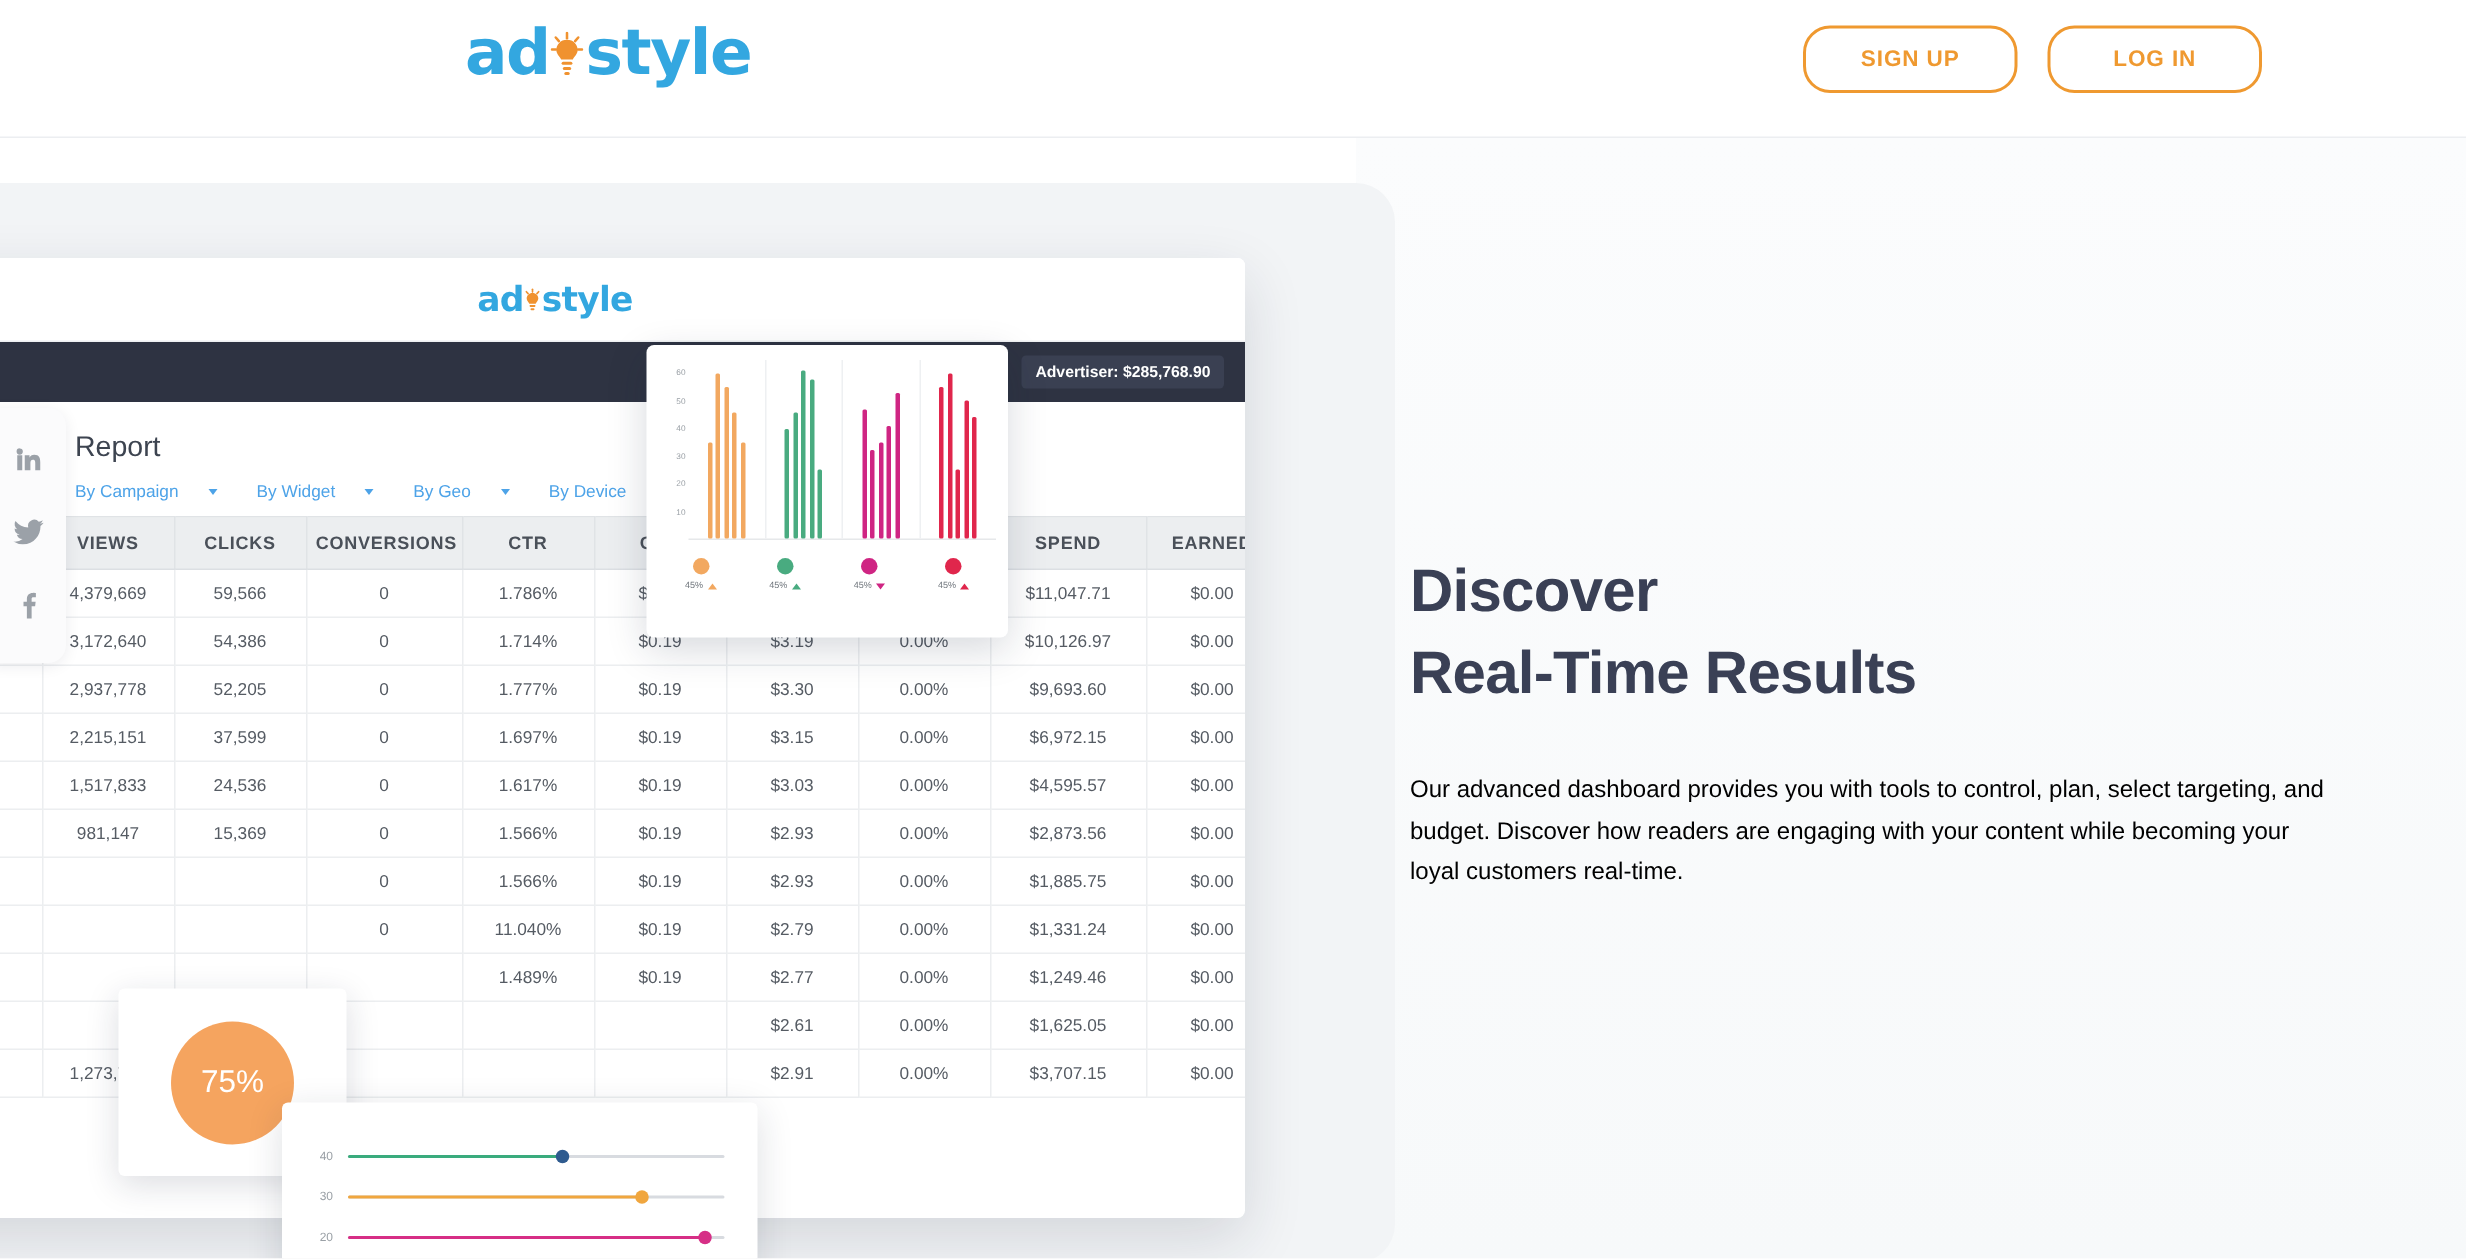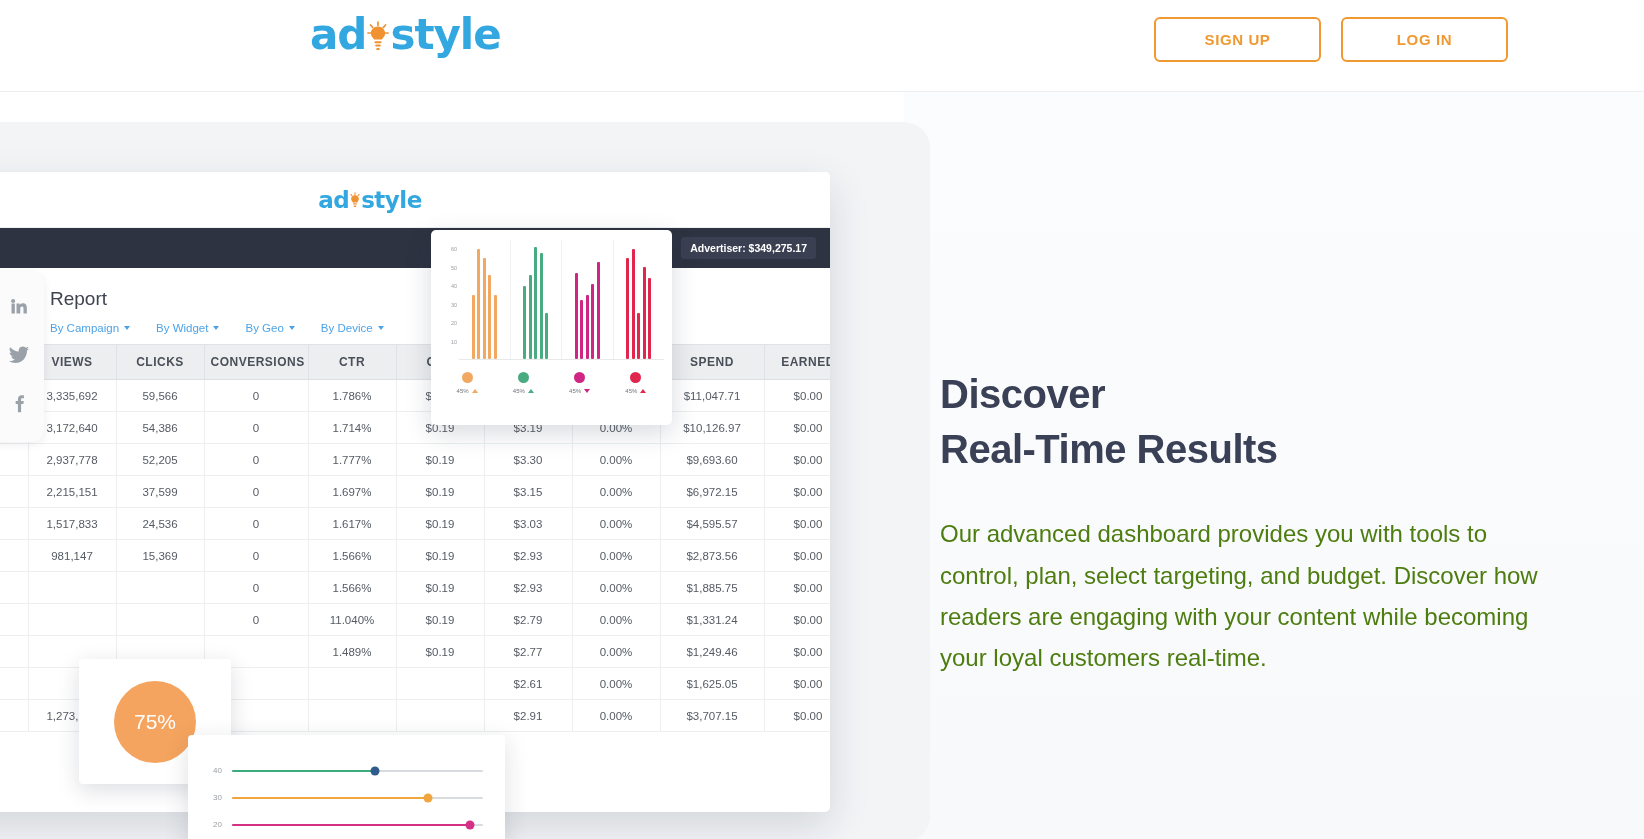--- a/index.html
+++ b/index.html
@@ -28,21 +28,21 @@
   .main-nav { position:absolute; left:540px; top:26px; display:flex; align-items:center; gap:32px; }
   .nav-item {
     display:flex; align-items:center; gap:7px;
     font-size:19px; color:#5a6068; cursor:pointer; white-space:nowrap;
   }
   .chev { display:inline-block; width:9px; height:9px; border-right:2px solid #8a9099;
           border-bottom:2px solid #8a9099; transform:rotate(45deg) translate(-2px,-2px); }
 
   .auth-buttons { position:absolute; right:136px; top:17px; display:flex; gap:20px; }
   .auth-btn {
-    width:167px; height:45px; border:2px solid #ef9930; border-radius:6px;
+    width:143px; height:45px; border:2px solid #ef9930; border-radius:18px;
     background:#fff; color:#ef9930; font-size:15px; font-weight:700;
     letter-spacing:0.6px; display:flex; align-items:center; justify-content:center;
     cursor:pointer; font-family:"Liberation Sans", sans-serif;
   }
 
   
   .hero {
     position:absolute; top:92px; left:0; width:1644px; height:747px;
     background:#ffffff; overflow:hidden;
   }
@@ -87,21 +87,21 @@
   }
   .money-badge {
     background:#3a4052; color:#fff; font-size:10.5px; font-weight:700;
     padding:5px 9px; border-radius:3px; white-space:nowrap;
   }
 
   .dash-body { padding:14px 0 0 0; background:#fff; }
   .report-title { font-size:19px; color:#3d4450; padding:6px 0 0 140px; font-weight:400; }
   .filter-row { display:flex; gap:26px; padding:12px 0 10px 140px; }
   .filter-link { font-size:11.5px; color:#4da3e8; cursor:pointer; display:flex;
-    align-items:center; gap:5px; white-space:nowrap;text-align:right; }
+    align-items:center; gap:20px; white-space:nowrap;text-align:right; }
   .filter-caret { width:0; height:0; border-left:3.5px solid transparent;
     border-right:3.5px solid transparent; border-top:4px solid #4da3e8; }
 
   table.report { width:920px; border-collapse:collapse; table-layout:fixed; }
   table.report th {
     background:#eceef0; color:#4a5059; font-size:12px; font-weight:700;
     letter-spacing:.5px; padding:10px 6px; text-align:center;
     border-right:1px solid #e0e3e6; border-top:1px solid #e0e3e6;
     border-bottom:1px solid #dcdfe3;
   }
@@ -172,21 +172,21 @@
     transform:translate(-50%,-50%);
   }
 
   
   .hero-copy { position:absolute; left:940px; top:275px; width:640px; z-index:20; }
   .hero-h1 {
     font-size:40px; line-height:1.38; color:#3a4055; font-weight:700;
     letter-spacing:-0.5px;
   }
   .hero-p {
-    margin-top:36px; font-size:24px; line-height:1.72; color:#4d7c0f; max-width:622px;
+    margin-top:36px; font-size:16px; line-height:1.72; color:#000000; max-width:622px;
   }
 </style>
 </head>
 <body>
 
 <div id="page">
 
   <header class="site-header">
 
     <div class="logo">
@@ -251,21 +251,21 @@
             <path d="M11 5.5 C6.6 5.5 3.9 8.8 3.9 12.4 C3.9 15.2 6.2 16.8 7.1 18.6 L14.9 18.6 C15.8 16.8 18.1 15.2 18.1 12.4 C18.1 8.8 15.4 5.5 11 5.5 Z" fill="#f0922f"></path>
             <rect x="7.4" y="20.2" width="7.2" height="2.4" rx="1" fill="#f0922f"></rect>
             <rect x="8.6" y="24.4" width="4.8" height="2.4" rx="1" fill="#f0922f"></rect>
           </svg>
         </span>
         <span class="dash-logo-text">style</span>
       </div>
 
       <div class="dash-darkbar">
         <span class="money-badge">Publisher: $0.00</span>
-        <span class="money-badge">Advertiser: $349,275.17</span>
+        <span class="money-badge">Advertiser: $285,768.90</span>
       </div>
 
       <div class="dash-body">
         <div class="report-title">Report</div>
         <div class="filter-row">
           <span class="filter-link">
             <span>By Campaign</span>
             <i class="filter-caret"></i>
           </span>
           <span class="filter-link">
@@ -305,21 +305,21 @@
                 <th>CPC</th>
                 <th>CPM</th>
                 <th>ROI</th>
                 <th>SPEND</th>
                 <th>EARNED</th>
               </tr>
           </thead>
           <tbody id="tbody">
               <tr>
                 <td class="time"></td>
-                <td>3,335,692</td>
+                <td>4,379,669</td>
                 <td>59,566</td>
                 <td>0</td>
                 <td>1.786%</td>
                 <td>$0.19</td>
                 <td>$3.31</td>
                 <td>0.00%</td>
                 <td>$11,047.71</td>
                 <td>$0.00</td>
               </tr>
               <tr>

